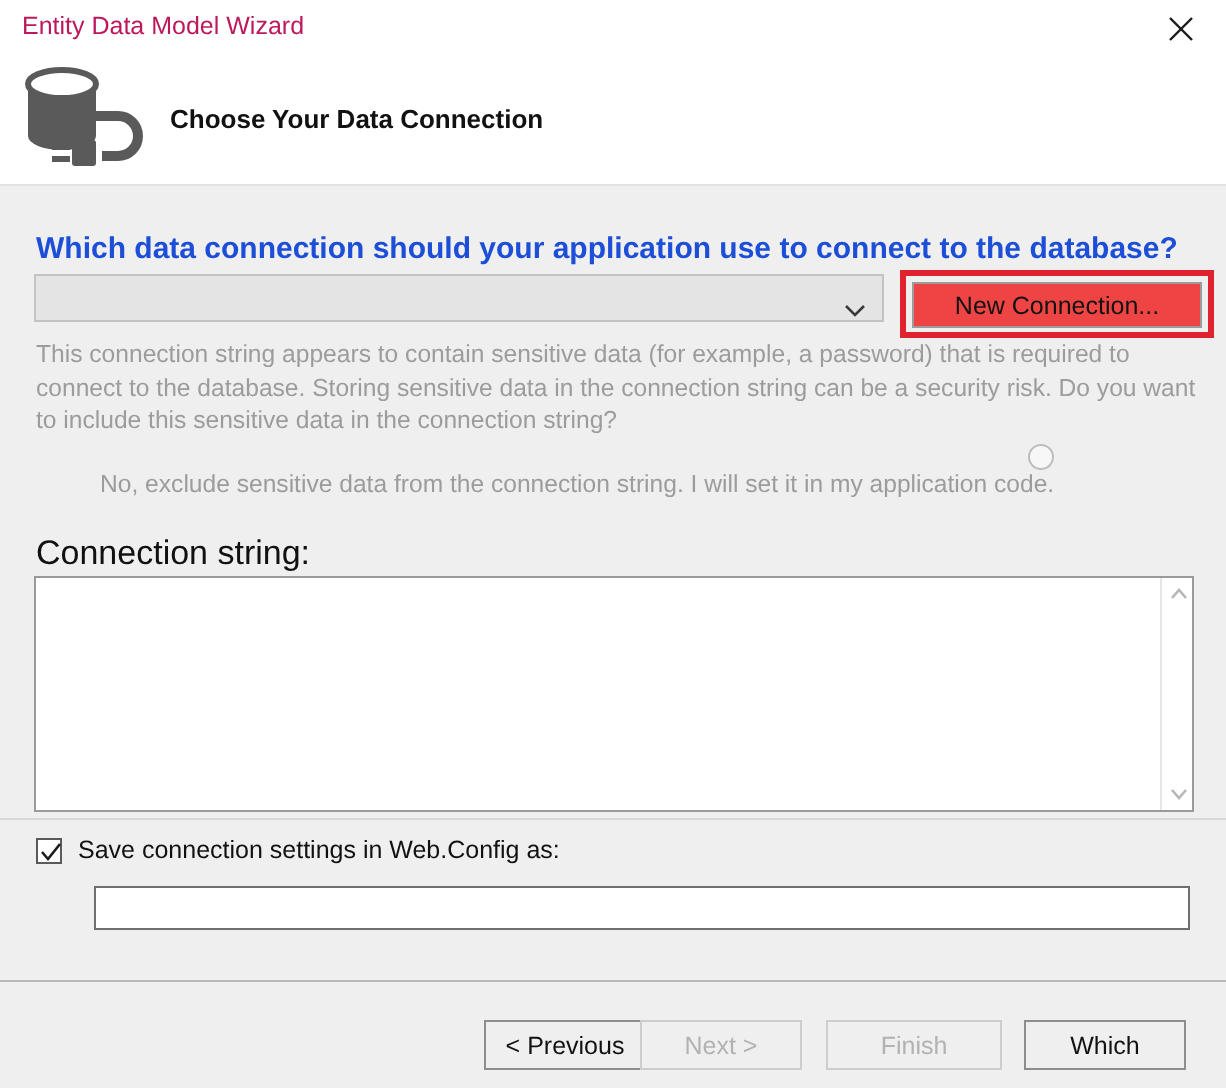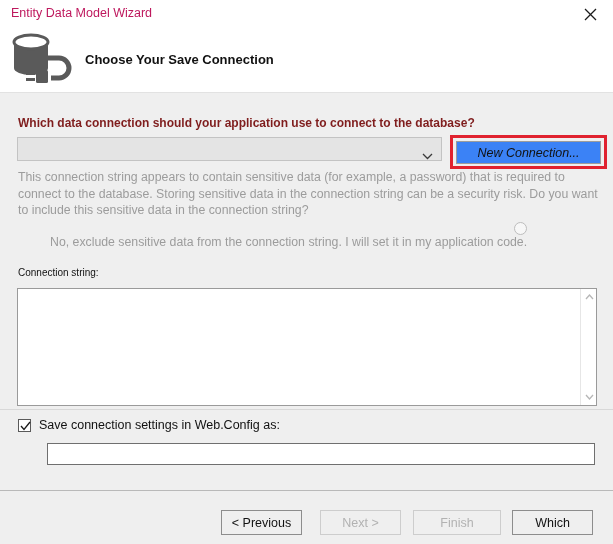--- a/index.html
+++ b/index.html
@@ -77,23 +77,23 @@
   .body-area {
     position: absolute;
     left: 0; top: 93px;
     width: 613px; height: 397px;
     background: #efefef;
   }
 
   .question {
     position: absolute;
     left: 18px; top: 23px;
-    font-size: 12px;
+    font-size: 15px;
     font-weight: bold;
-    color: #7f1d1d;
+    color: #1d4ed8;
     white-space: nowrap;
   }
 
   
   .combo {
     position: absolute;
     left: 17px; top: 44px;
     width: 425px; height: 24px;
     background: #e4e4e4;
     border: 1px solid #c3c3c3;
@@ -120,32 +120,31 @@
     border: 3px solid #e0222f;
     box-sizing: border-box;
     pointer-events: none;
   }
 
   
   .new-conn-btn {
     position: absolute;
     left: 456px; top: 141px;
     width: 145px; height: 23px;
-    background: #3b82f6;
+    background: #ef4444;
     border: 1px solid #9c9c9c;
     box-sizing: border-box;
     font-family: "Liberation Sans", sans-serif;
     font-size: 12.5px;
     color: #121212;
     display: flex;
     align-items: center;
     justify-content: center;
     cursor: default;
     padding: 10px;
-    font-style: italic;
   }
 
   
   .sensitive-note {
     position: absolute;
     left: 18px; top: 76px;
     width: 580px;
     font-size: 12.3px;
     line-height: 16.5px;
     color: #9c9c9c;
@@ -174,21 +173,21 @@
     margin-left: 9px;
     font-size: 12.3px;
     color: #9c9c9c;
     white-space: nowrap;
   }
 
   
   .conn-label {
     position: absolute;
     left: 18px; top: 174px;
-    font-size: 10px;
+    font-size: 17px;
     color: #111111;
     white-space: nowrap;
   }
 
   
   .conn-textarea {
     position: absolute;
     left: 17px; top: 195px;
     width: 580px; height: 118px;
     background: #ffffff;
@@ -289,21 +288,21 @@
     padding: 0;
   }
   .btn.enabled {
     border: 1px solid #8d8d8d;
     color: #121212;
   }
   .btn.disabled {
     border: 1px solid #cdcdcd;
     color: #b2b2b2;
   }
-  .btn-prev   { left: 221px; width: 81px; }
+  .btn-prev   { left: 242px; width: 81px; }
   .btn-next   { left: 320px; width: 81px; }
   .btn-finish { left: 413px; width: 88px; }
   .btn-cancel { left: 512px; width: 81px; }
 </style>
 </head>
 <body>
 
 <div id="wizard">
 
   <div class="titlebar">
@@ -324,21 +323,21 @@
         <ellipse cx="21" cy="10" rx="17" ry="7" fill="#ffffff" stroke="#5a5a5a" stroke-width="3"></ellipse>
 
         <path d="M37 26 h12 a10 10 0 0 1 0 20 h-8" fill="none" stroke="#5a5a5a" stroke-width="5"></path>
 
         <rect x="26" y="38" width="12" height="13" rx="1.5" fill="#5a5a5a"></rect>
 
         <rect x="16" y="40" width="9" height="3" fill="#5a5a5a"></rect>
         <rect x="16" y="46" width="9" height="3" fill="#5a5a5a"></rect>
       </svg>
     </div>
-    <div class="header-title">Choose Your Save Connection</div>
+    <div class="header-title">Choose Your Data Connection</div>
   </div>
   <div class="header-rule"></div>
 
   <div class="body-area">
 
     <div class="question">Which data connection should your application use to connect to the database?</div>
 
     <div class="combo">
       <span class="combo-value"></span>
       <span class="combo-arrow">

